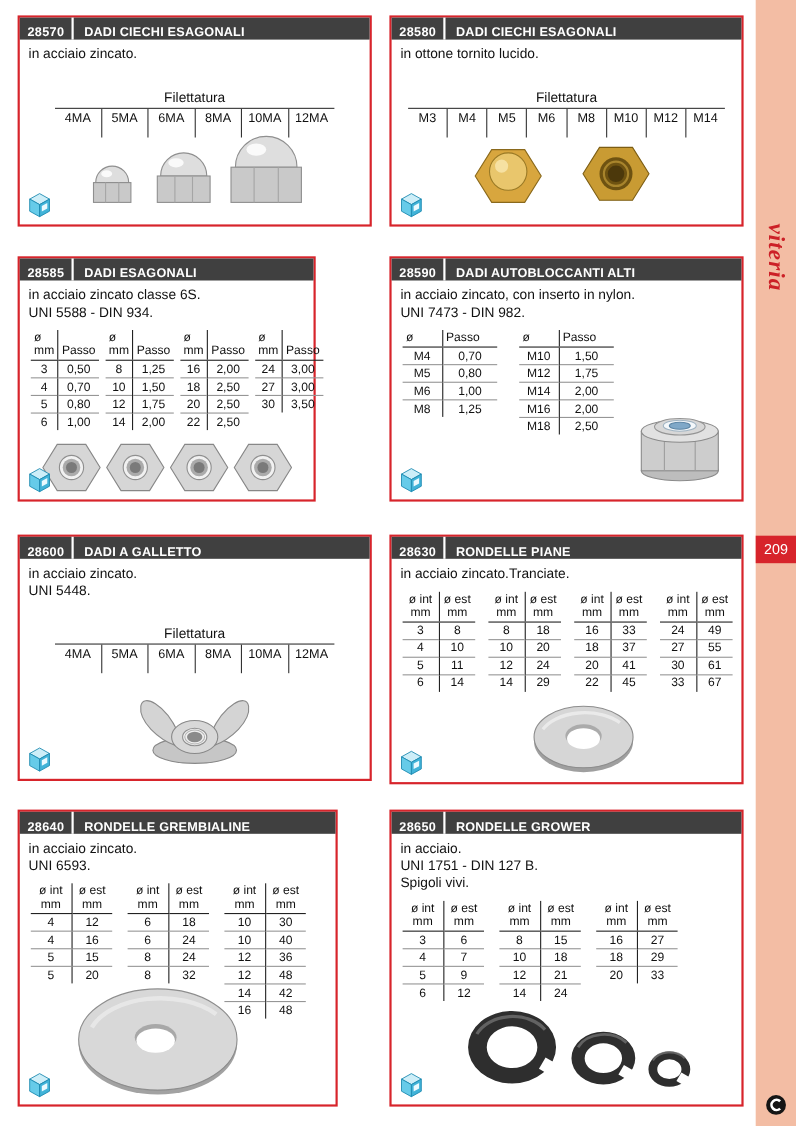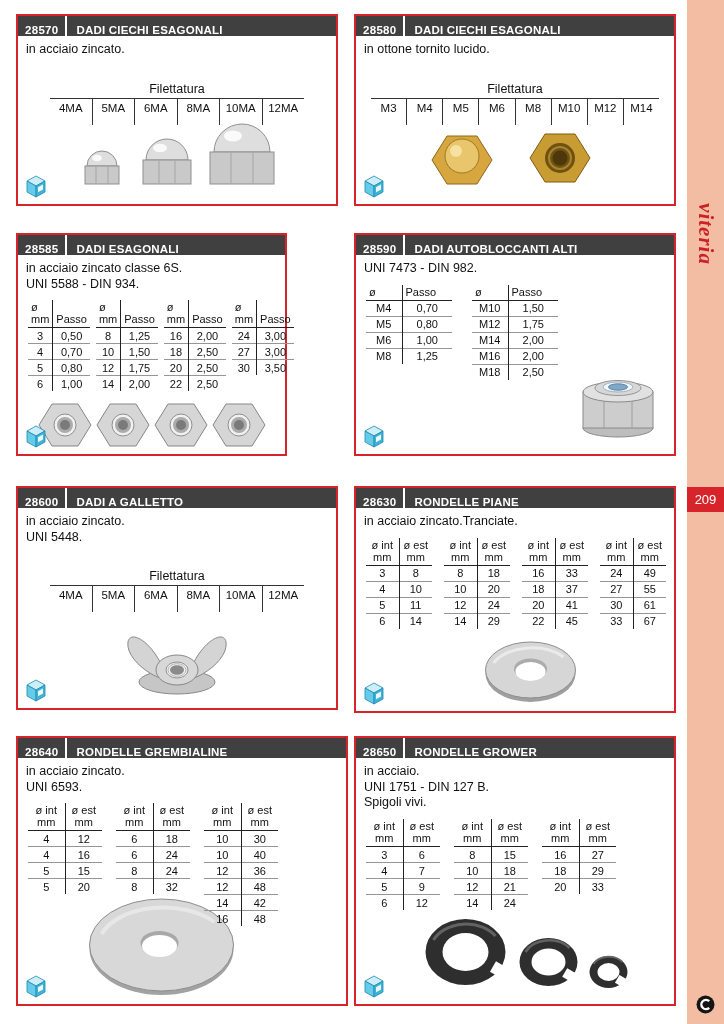--- a/index.html
+++ b/index.html
@@ -8,21 +8,21 @@
 
   .strip { position:absolute; top:0; right:0; width:37px; height:100%; background:#f3bda4; }
 
   .sec { position:absolute; border:2px solid #d7242b; background:#fff; }
   #s0{left:16px;top:14px;width:322px;height:192px}
   #s1{left:354px;top:14px;width:322px;height:192px}
   #s2{left:16px;top:233px;width:271px;height:223px}
   #s3{left:354px;top:233px;width:322px;height:223px}
   #s4{left:16px;top:486px;width:322px;height:224px}
   #s5{left:354px;top:486px;width:322px;height:227px}
-  #s6{left:16px;top:736px;width:332px;height:270px}
+  #s6{left:16px;top:736px;width:291px;height:270px}
   #s7{left:354px;top:736px;width:322px;height:270px}
 
   .sec-header { height:20px; background:#404040; display:flex; align-items:flex-end; }
   .sec-code { color:#fff; font-size:11.5px; font-weight:bold; padding:0 7px; letter-spacing:.3px; }
   .sec-hdiv { width:2px; align-self:stretch; background:#fff; }
   .sec-title { color:#fff; font-size:11.5px; font-weight:bold; padding:0 9px; letter-spacing:.2px; white-space:nowrap; }
   .sec-desc { padding:6px 8px 0; font-size:12.5px; line-height:1.25; }
 
   .filet { margin:24px auto 0; position:relative; z-index:2; }
   #s0 .filet{width:254px} #s1 .filet{width:288px} #s4 .filet{width:254px}
@@ -329,20 +329,21 @@
   </div>
 </section>
 
 <section class="sec" id="s3">
   <div class="sec-header">
     <span class="sec-code">28590</span>
     <span class="sec-hdiv"></span>
     <span class="sec-title">DADI AUTOBLOCCANTI ALTI</span>
   </div>
   <div class="sec-desc">
+    <div>in acciaio zincato, con inserto in nylon.</div>
     <div>UNI 7473 - DIN 982.</div>
   </div>
   <div class="ptables gap20">
       <table class="ptable passom">
         <thead>
           <tr>
             <th>
               <div>ø</div>
             </th>
             <th>

